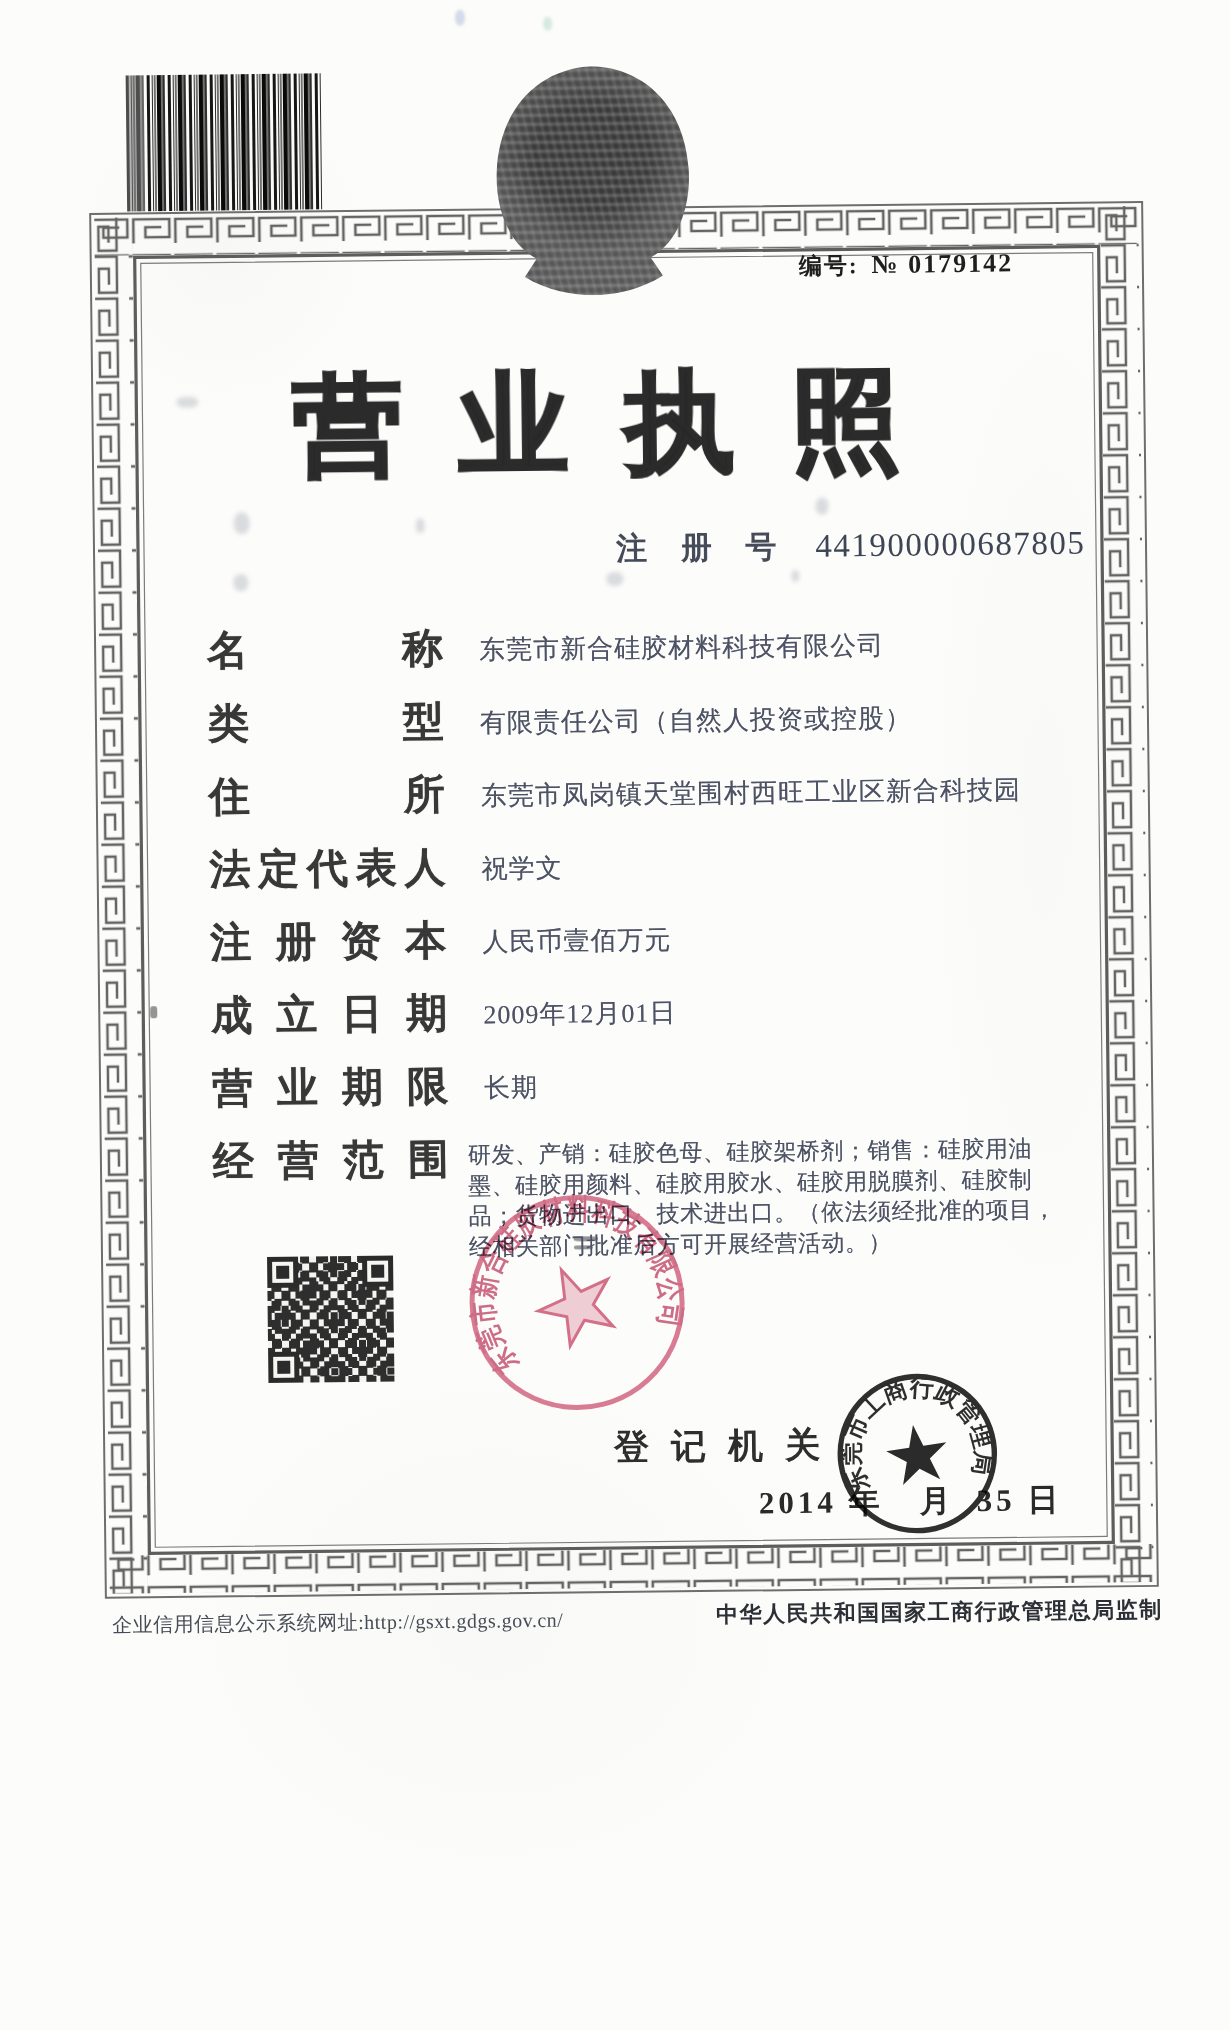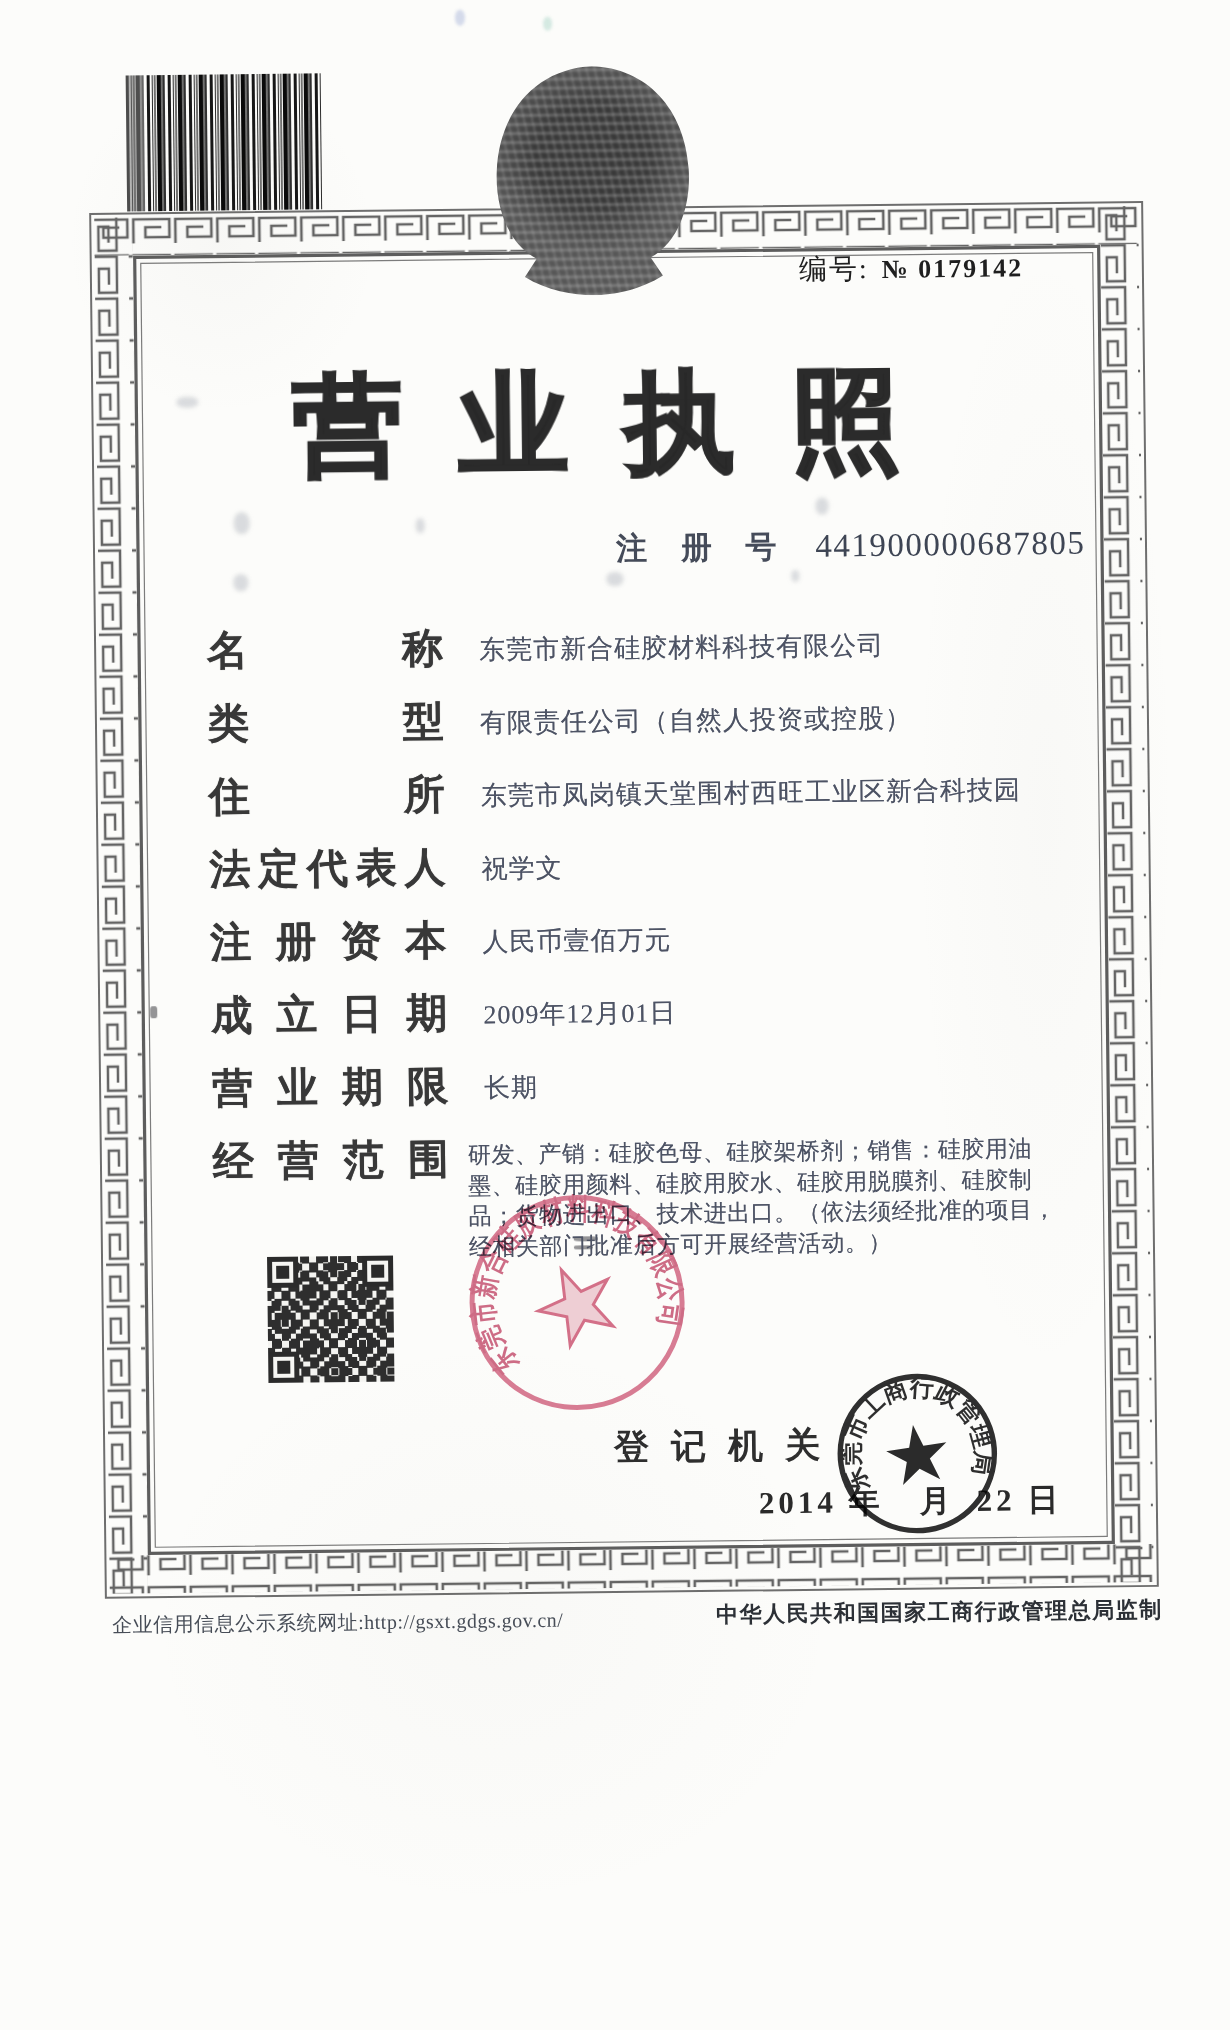--- a/index.html
+++ b/index.html
@@ -34,21 +34,21 @@
       radial-gradient(closest-side at 50% 40%, #393939 0 55%, #474747 75%, #575757 100%);
     clip-path: path("M103,2 C158,4 196,46 199,106 C201,146 186,180 160,194 L172,212 C150,226 122,231 103,231 C84,231 56,226 34,212 L46,194 C20,180 5,146 7,106 C10,46 48,4 103,2 Z");
     filter:blur(1.3px);
   }
 
   
   .frame{position:absolute;left:96px;top:206px;z-index:1;opacity:.88;}
 
   
   .serial{position:absolute;left:806px;top:253px;display:flex;gap:13px;align-items:baseline;z-index:5;color:#1f1f1f;}
-  .serial .s-label{font-size:28px;font-weight:400;letter-spacing:2px;}
+  .serial .s-label{font-size:23px;font-weight:700;letter-spacing:2px;}
   .serial .s-no{font-size:26px;font-weight:700;letter-spacing:2px;font-family:"Liberation Serif",serif;}
 
   
   .title{
     position:absolute;left:298px;top:350px;z-index:5;
     font-family:"Liberation Sans", sans-serif;
     font-size:110px;font-weight:900;letter-spacing:56px;white-space:nowrap;
     color:#282828;-webkit-text-stroke:2.5px #2b2b2b;
     text-shadow:1px 1px 0 rgba(45,45,45,.55), -1px 0 0 rgba(45,45,45,.35);
     filter:blur(.3px);
@@ -197,21 +197,21 @@
     <text font-size="29" font-weight="600" fill="#c95f7b" letter-spacing="1">
       <textPath href="#red-ring" startOffset="0" textLength="356" lengthAdjust="spacingAndGlyphs">东莞市新合硅胶材料科技有限公司</textPath>
     </text>
   </svg>
 
   <div class="registry-label">登记机关</div>
 
   <div class="dateline">
     <span class="d-year">2014 年</span>
     <span class="d-month">月</span>
-    <span class="d-day">22 日</span>
+    <span class="d-day">35 日</span>
   </div>
 
   <svg class="seal-black" width="170" height="170">
     <defs>
       <path id="blk-ring" d="M33.3,111.3 A58,58 0 1 1 136.7,111.3" fill="none"></path>
     </defs>
     <circle cx="85" cy="85" r="77" fill="none" stroke="#202020" stroke-width="5.5"></circle>
     <path d="M0,-40 L8.99,-12.37 L38,-12.4 L14.55,4.73 L23.5,32.4 L0,15.3 L-23.5,32.4 L-14.55,4.73 L-38,-12.4 L-8.99,-12.37 Z" transform="translate(85,88) scale(0.8)" fill="#1b1b1b"></path>
     <text font-size="25" font-weight="700" fill="#1e1e1e">
       <textPath href="#blk-ring" startOffset="0" textLength="238" lengthAdjust="spacingAndGlyphs">东莞市工商行政管理局</textPath>

